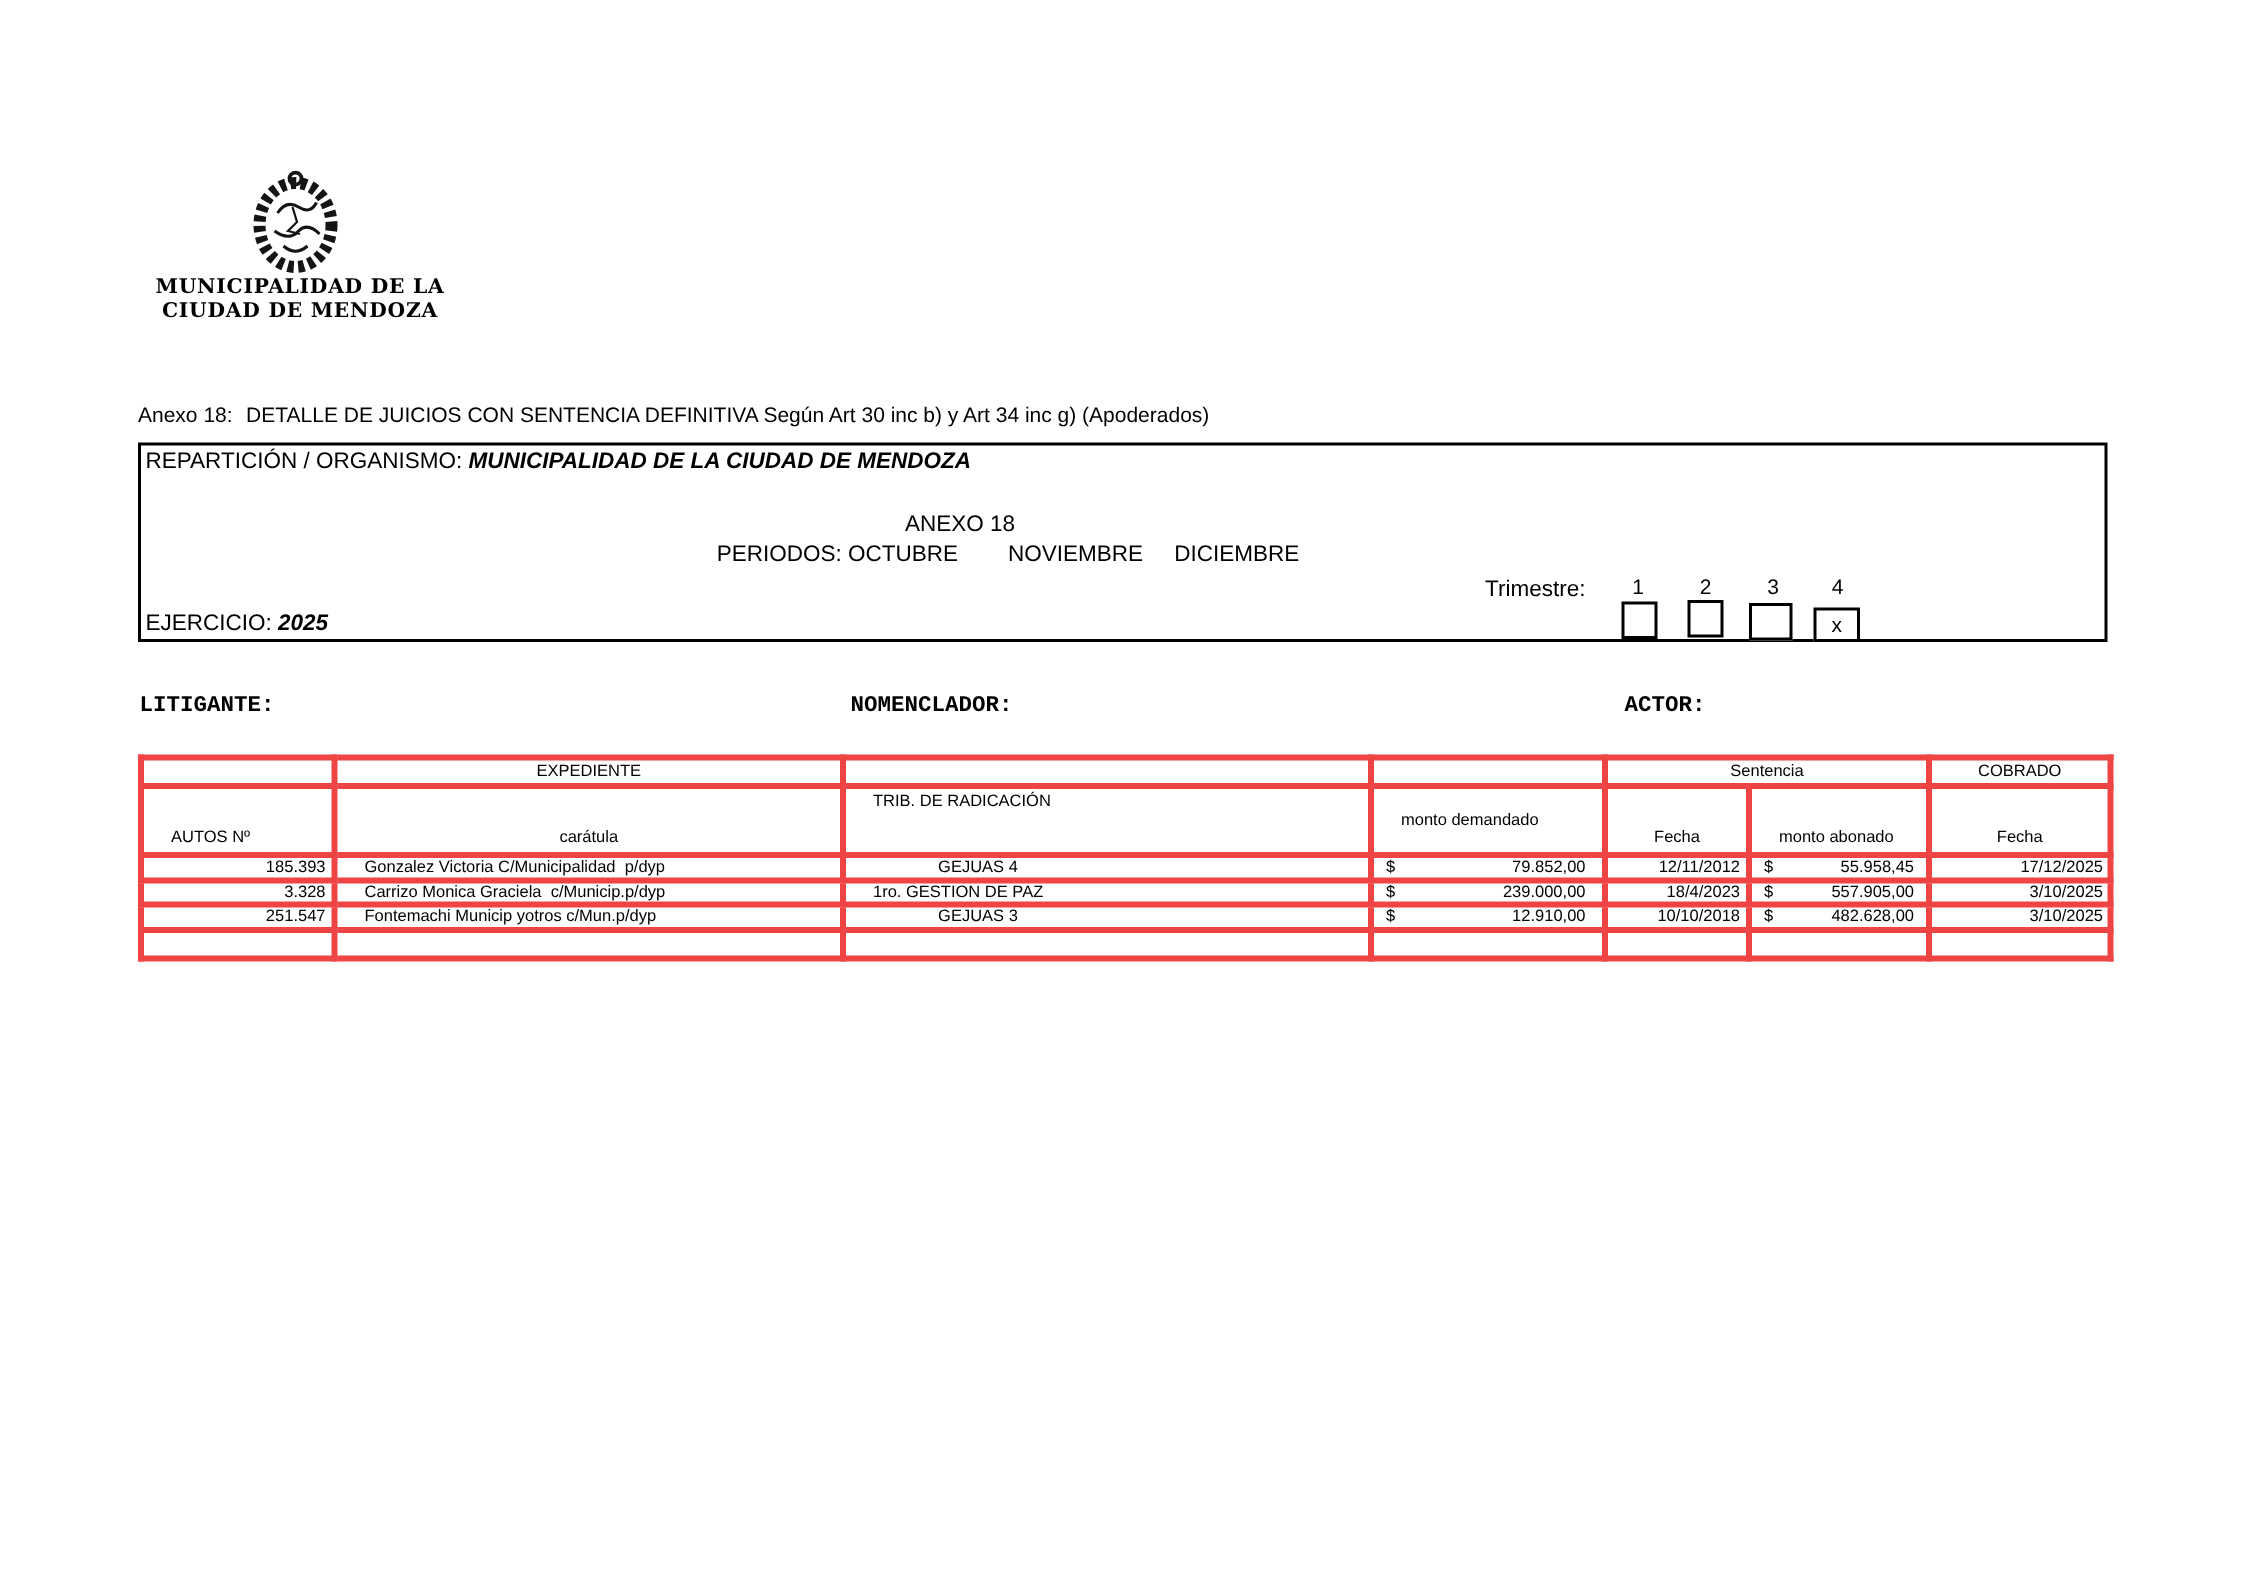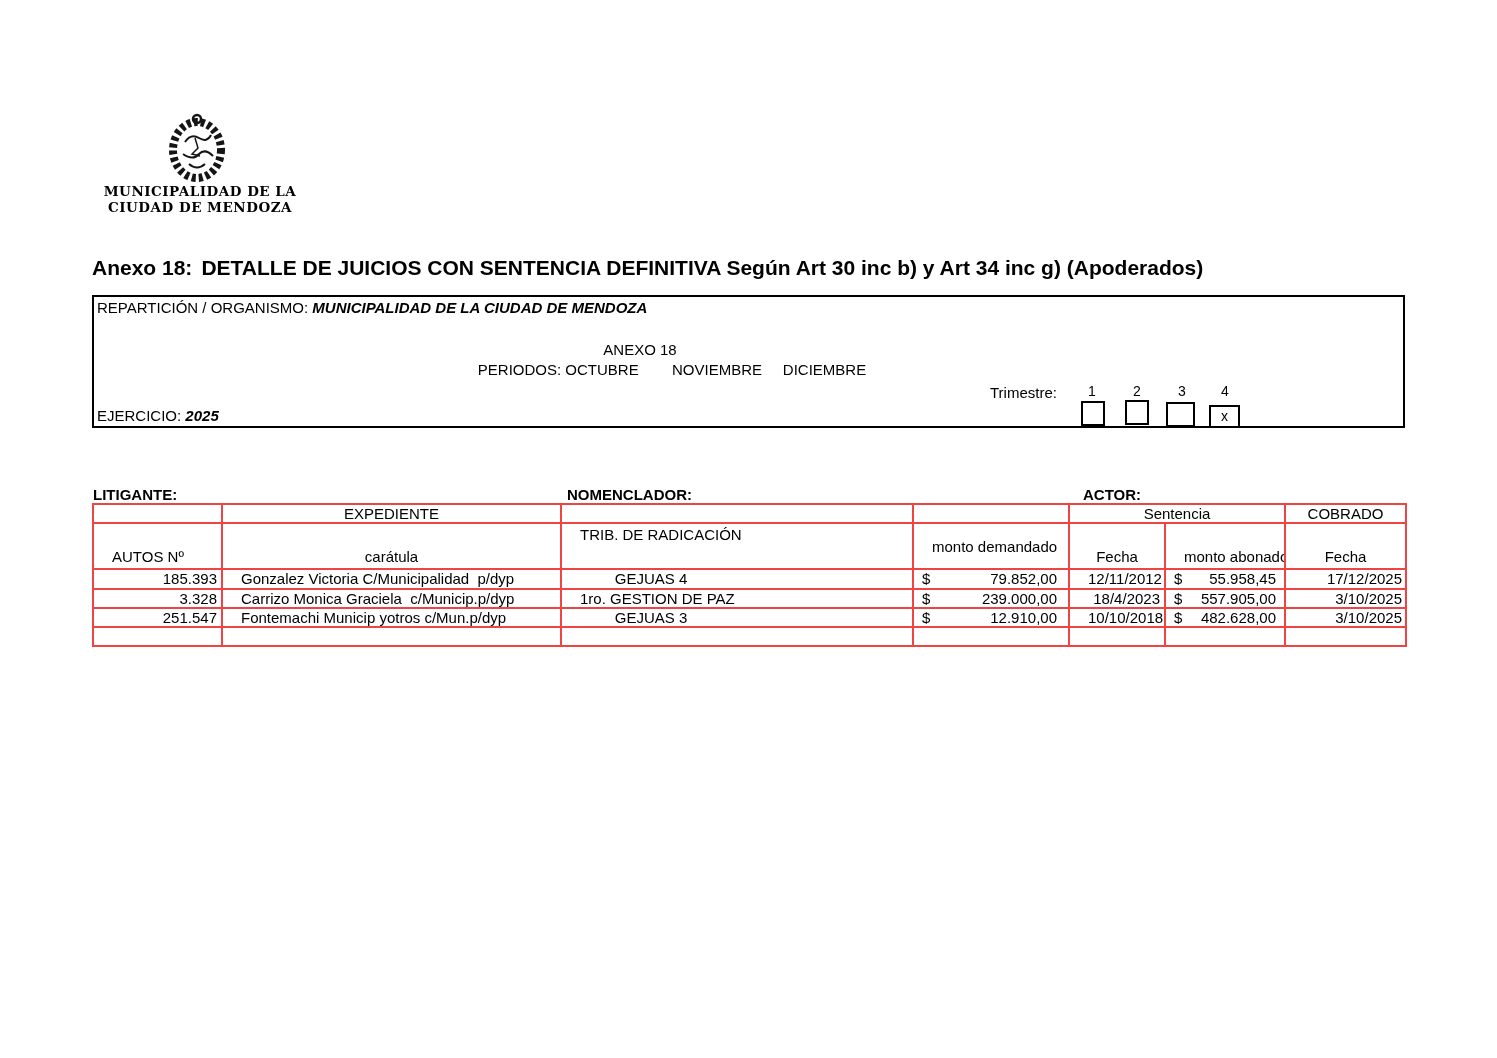--- a/index.html
+++ b/index.html
@@ -18,22 +18,22 @@
   .logo-text {
     position: absolute; left: 98px; top: 183px; width: 204px;
     text-align: center;
     font-family: "DejaVu Serif", serif;
     font-weight: bold; font-size: 13.5px; line-height: 16px;
     letter-spacing: 0.5px;
   }
 
   
   .doc-title {
-    position: absolute; left: 92px; top: 256px;
-    font-size: 21px; font-weight: bold; white-space: pre;
+    position: absolute; left: 92px; top: 268px;
+    font-size: 14px; font-weight: normal; white-space: pre;
   }
   .doc-title .main { margin-left: 9px; }
 
   
   .hbox {
     position: absolute; left: 92px; top: 295px;
     width: 1313px; height: 133px;
     border: 2px solid #000;
     font-size: 15px;
   }
@@ -48,34 +48,34 @@
     position: absolute; border: 2px solid #000; background: #fff;
     text-align: center; font-size: 14px; line-height: 19px;
   }
   .tb1 { left: 987px;  top: 104px; width: 24px; height: 25px; }
   .tb2 { left: 1031px; top: 103px; width: 24px; height: 25px; }
   .tb3 { left: 1072px; top: 105px; width: 29px; height: 25px; }
   .tb4 { left: 1115px; top: 108px; width: 31px; height: 23px; }
   .hbox .ejercicio { position: absolute; left: 3px; top: 110px; white-space: pre; }
 
   
-  .slabel { position: absolute; top: 486px; font-size: 15px; font-weight: bold; }
+  .slabel { position: absolute; top: 462px; font-size: 15px; font-weight: bold; font-family: Liberation Mono, monospace; }
   .sl-litigante   { left: 93px; }
   .sl-nomenclador { left: 567px; }
   .sl-actor       { left: 1083px; }
 
   
   table.juicios {
     position: absolute; left: 92px; top: 503px;
     border-collapse: collapse; table-layout: fixed;
     width: 1313px;
   }
   table.juicios td {
-    border: 2px solid #ef4444;
-    font-size: 15px; line-height: 1.15;
+    border: 4px solid #ef4444;
+    font-size: 11px; line-height: 1.15;
     padding: 0 18px;
     overflow: hidden; white-space: pre;
     vertical-align: middle;
   }
   tr.gh  { height: 19px; }
   tr.ch  { height: 46px; }
   tr.dr  { height: 14px; }
   tr.er  { height: 19px; }
   .ct { text-align: center; }
   .rt { text-align: right; }

